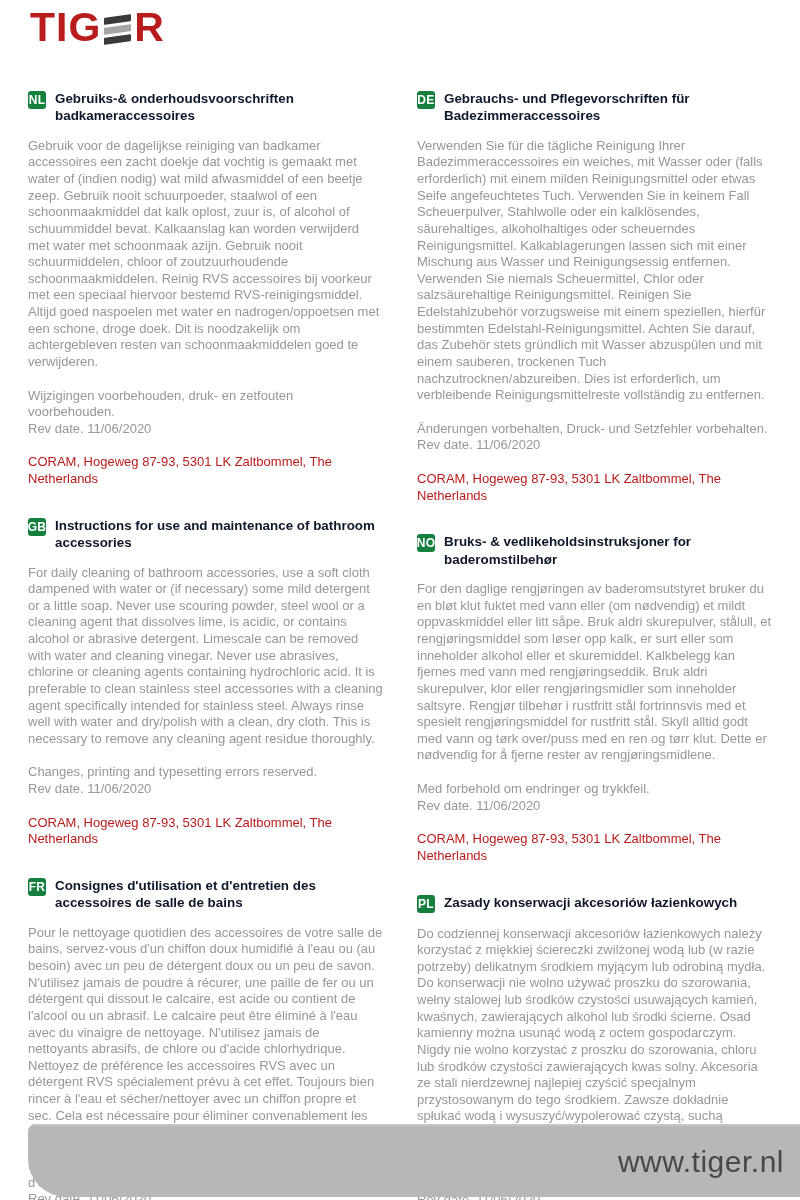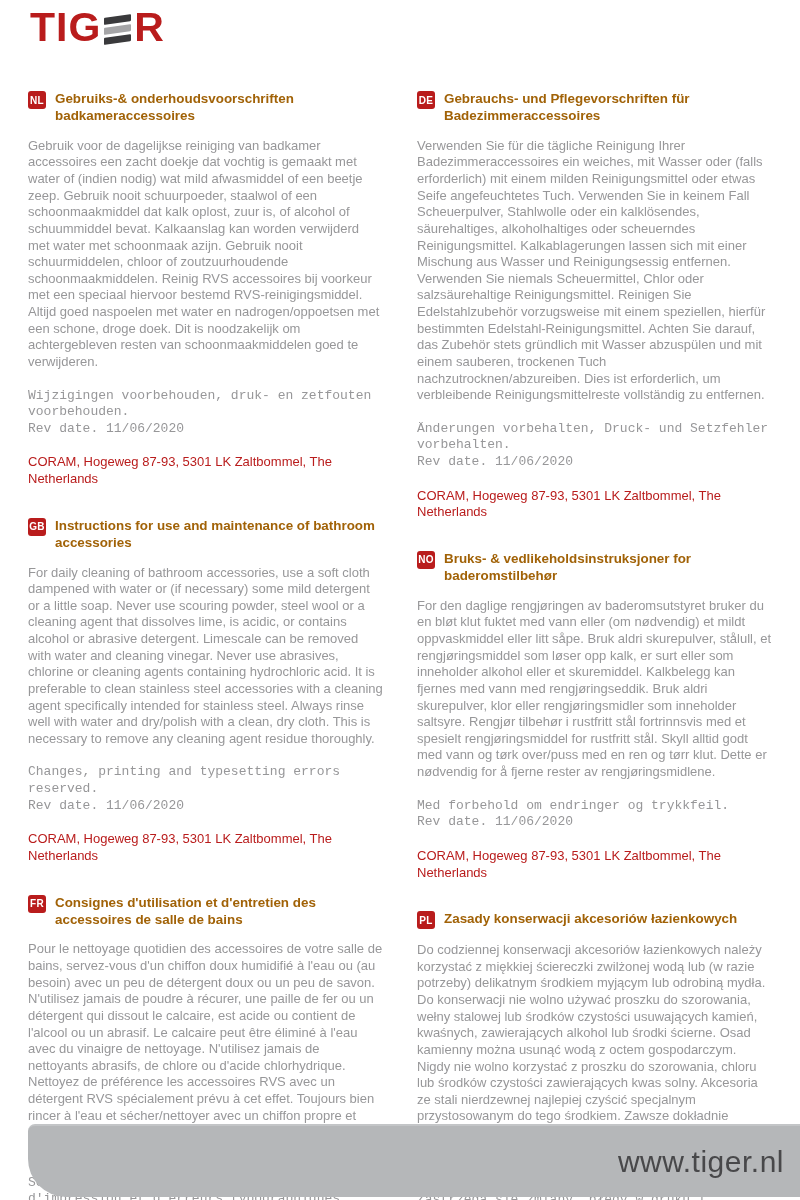--- a/index.html
+++ b/index.html
@@ -21,33 +21,33 @@
   .logo-e .bar{height:7px;border-radius:1px;background:#3a3a3c;}
   .logo-e .bar.mid{background:#a5a5a7;}
 
   
   .columns{display:flex;gap:34px;padding:0 28px;margin-top:44px;}
   .col{flex:1;min-width:0;}
 
   .lang-section{margin-bottom:29px;}
   .sec-head{display:flex;align-items:flex-start;gap:9px;margin-bottom:13px;}
   .badge{
-    flex:0 0 auto;width:18px;height:18px;background:#b91c1c;color:#ffffff;
-    border-radius:3px;font-size:10px;font-weight:bold;display:flex;
+    flex:0 0 auto;width:18px;height:18px;background:#15803d;color:#ffffff;
+    border-radius:3px;font-size:12px;font-weight:bold;display:flex;
     align-items:center;justify-content:center;margin-top:1px;letter-spacing:.3px;text-align:right;
   }
   .sec-title{
-    margin:0;font-size:13.4px;font-weight:bold;color:#a16207;line-height:1.3;
+    margin:0;font-size:13.4px;font-weight:bold;color:#0f172a;line-height:1.3;
   }
   .sec-body{
     margin:0 0 17px 0;font-size:13px;color:#979799;line-height:1.28;
     text-align:left;
   }
   .sec-note{
-    margin:0 0 17px 0;font-size:13px;color:#979799;line-height:1.28;font-family:Liberation Mono, monospace;
+    margin:0 0 17px 0;font-size:13px;color:#979799;line-height:1.28;
   }
   .sec-coram{
     margin:0;font-size:13px;color:#b91c1c;line-height:1.28;
   }
 
   
   .footer-bar{
     position:absolute;left:28px;right:0;bottom:3px;height:73px;
     background:#b5b7b9;border-radius:7px 0 0 38px;
     display:flex;align-items:center;justify-content:flex-end;

